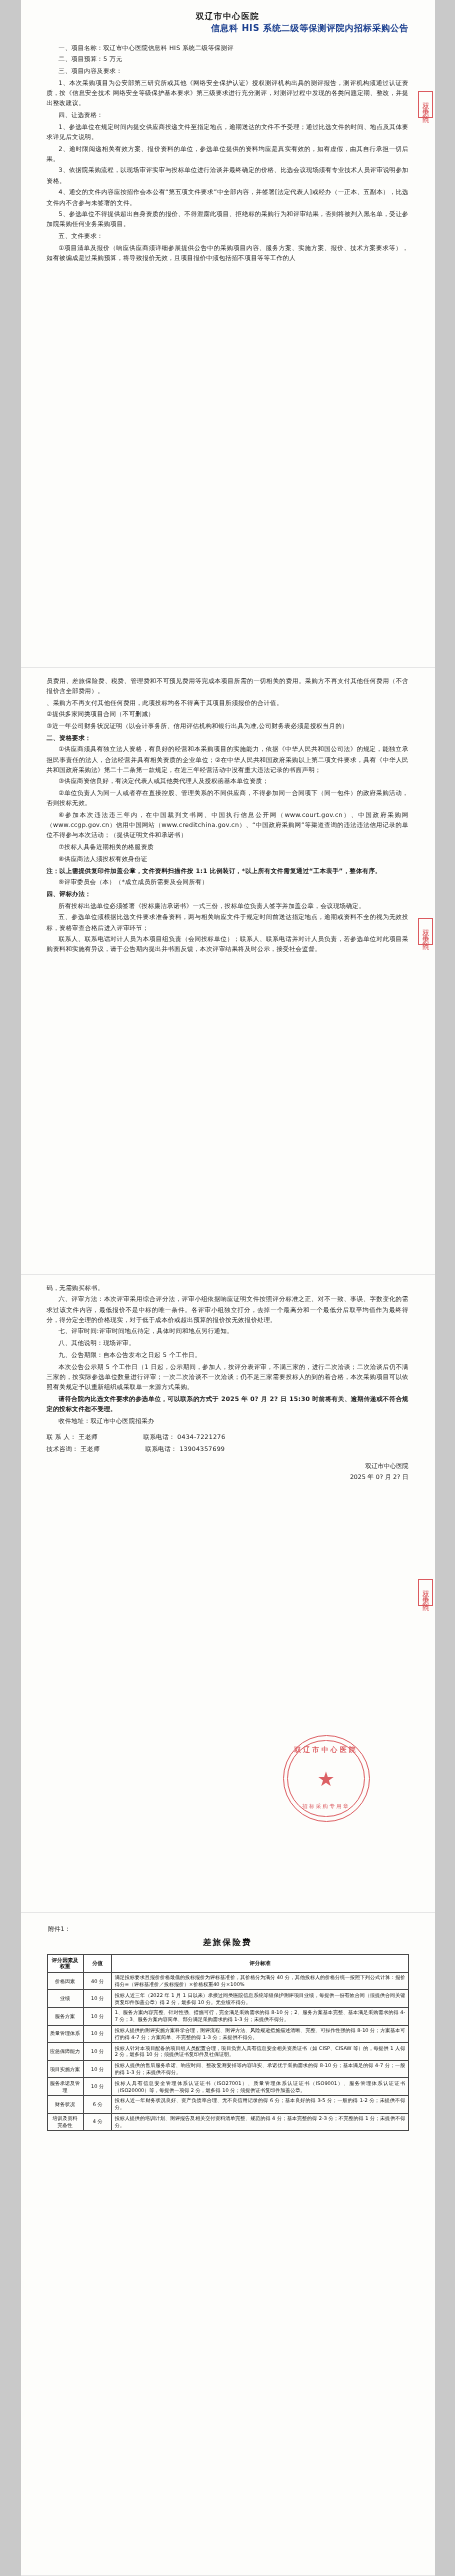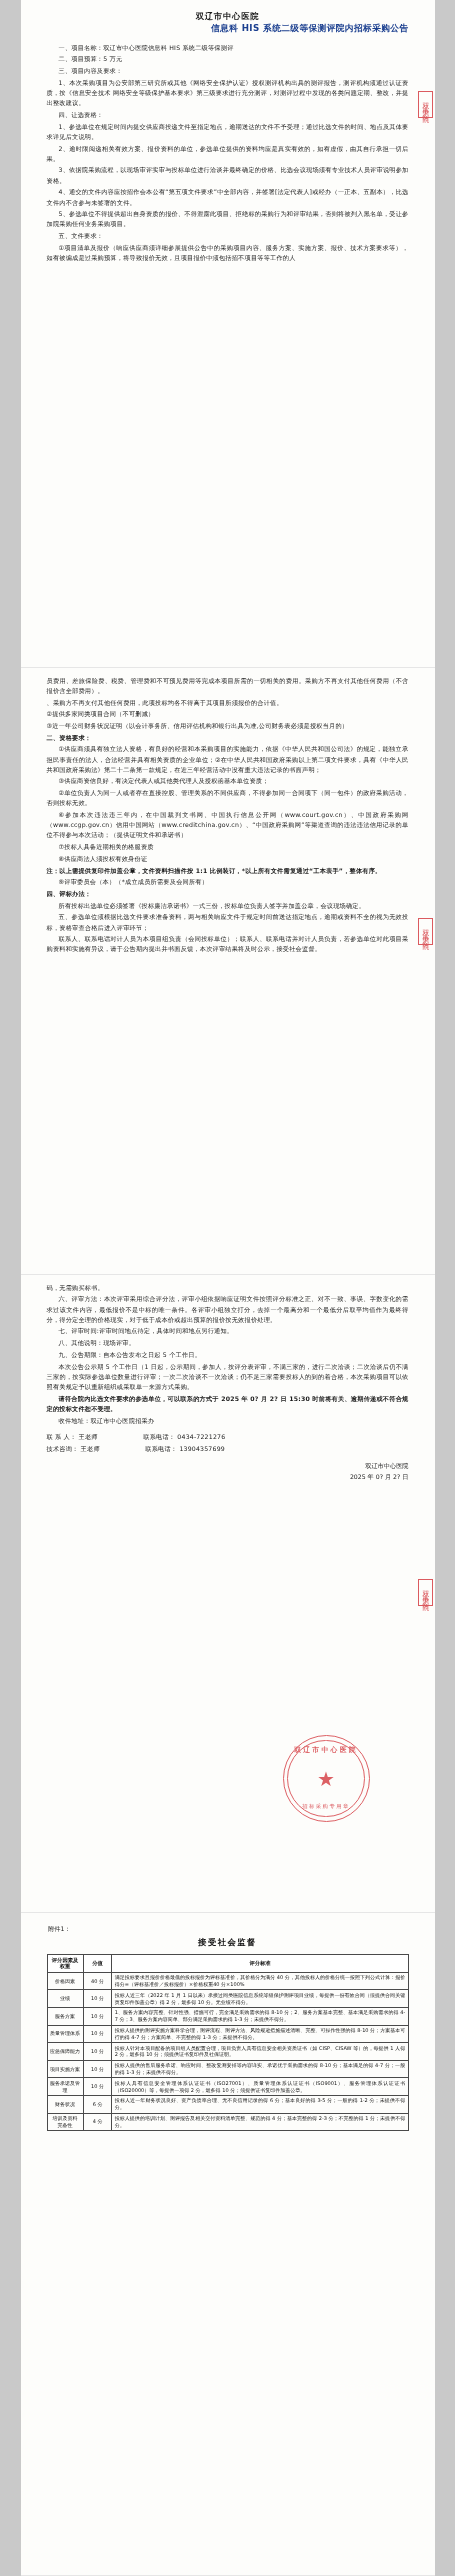--- a/index.html
+++ b/index.html
@@ -209,21 +209,21 @@
       <div class="txt-top">双辽市中心医院</div>
       <div class="star">★</div>
       <div class="txt-bot">招标采购专用章</div>
     </div>
 
     <div class="side-stamp s-b" style="top:304px;">双辽市中心医院</div>
   </div>
 
   <div class="sheet s4">
     <div class="att-label">附件1：</div>
-    <div class="tbl-title">接受社会监督</div>
+    <div class="tbl-title">差旅保险费</div>
 
     <table class="score">
       <colgroup>
           <col class="c1">
           <col class="c2">
           <col class="c3">
         </colgroup>
       <thead>
         <tr>
           <th>评分因素及权重</th>

